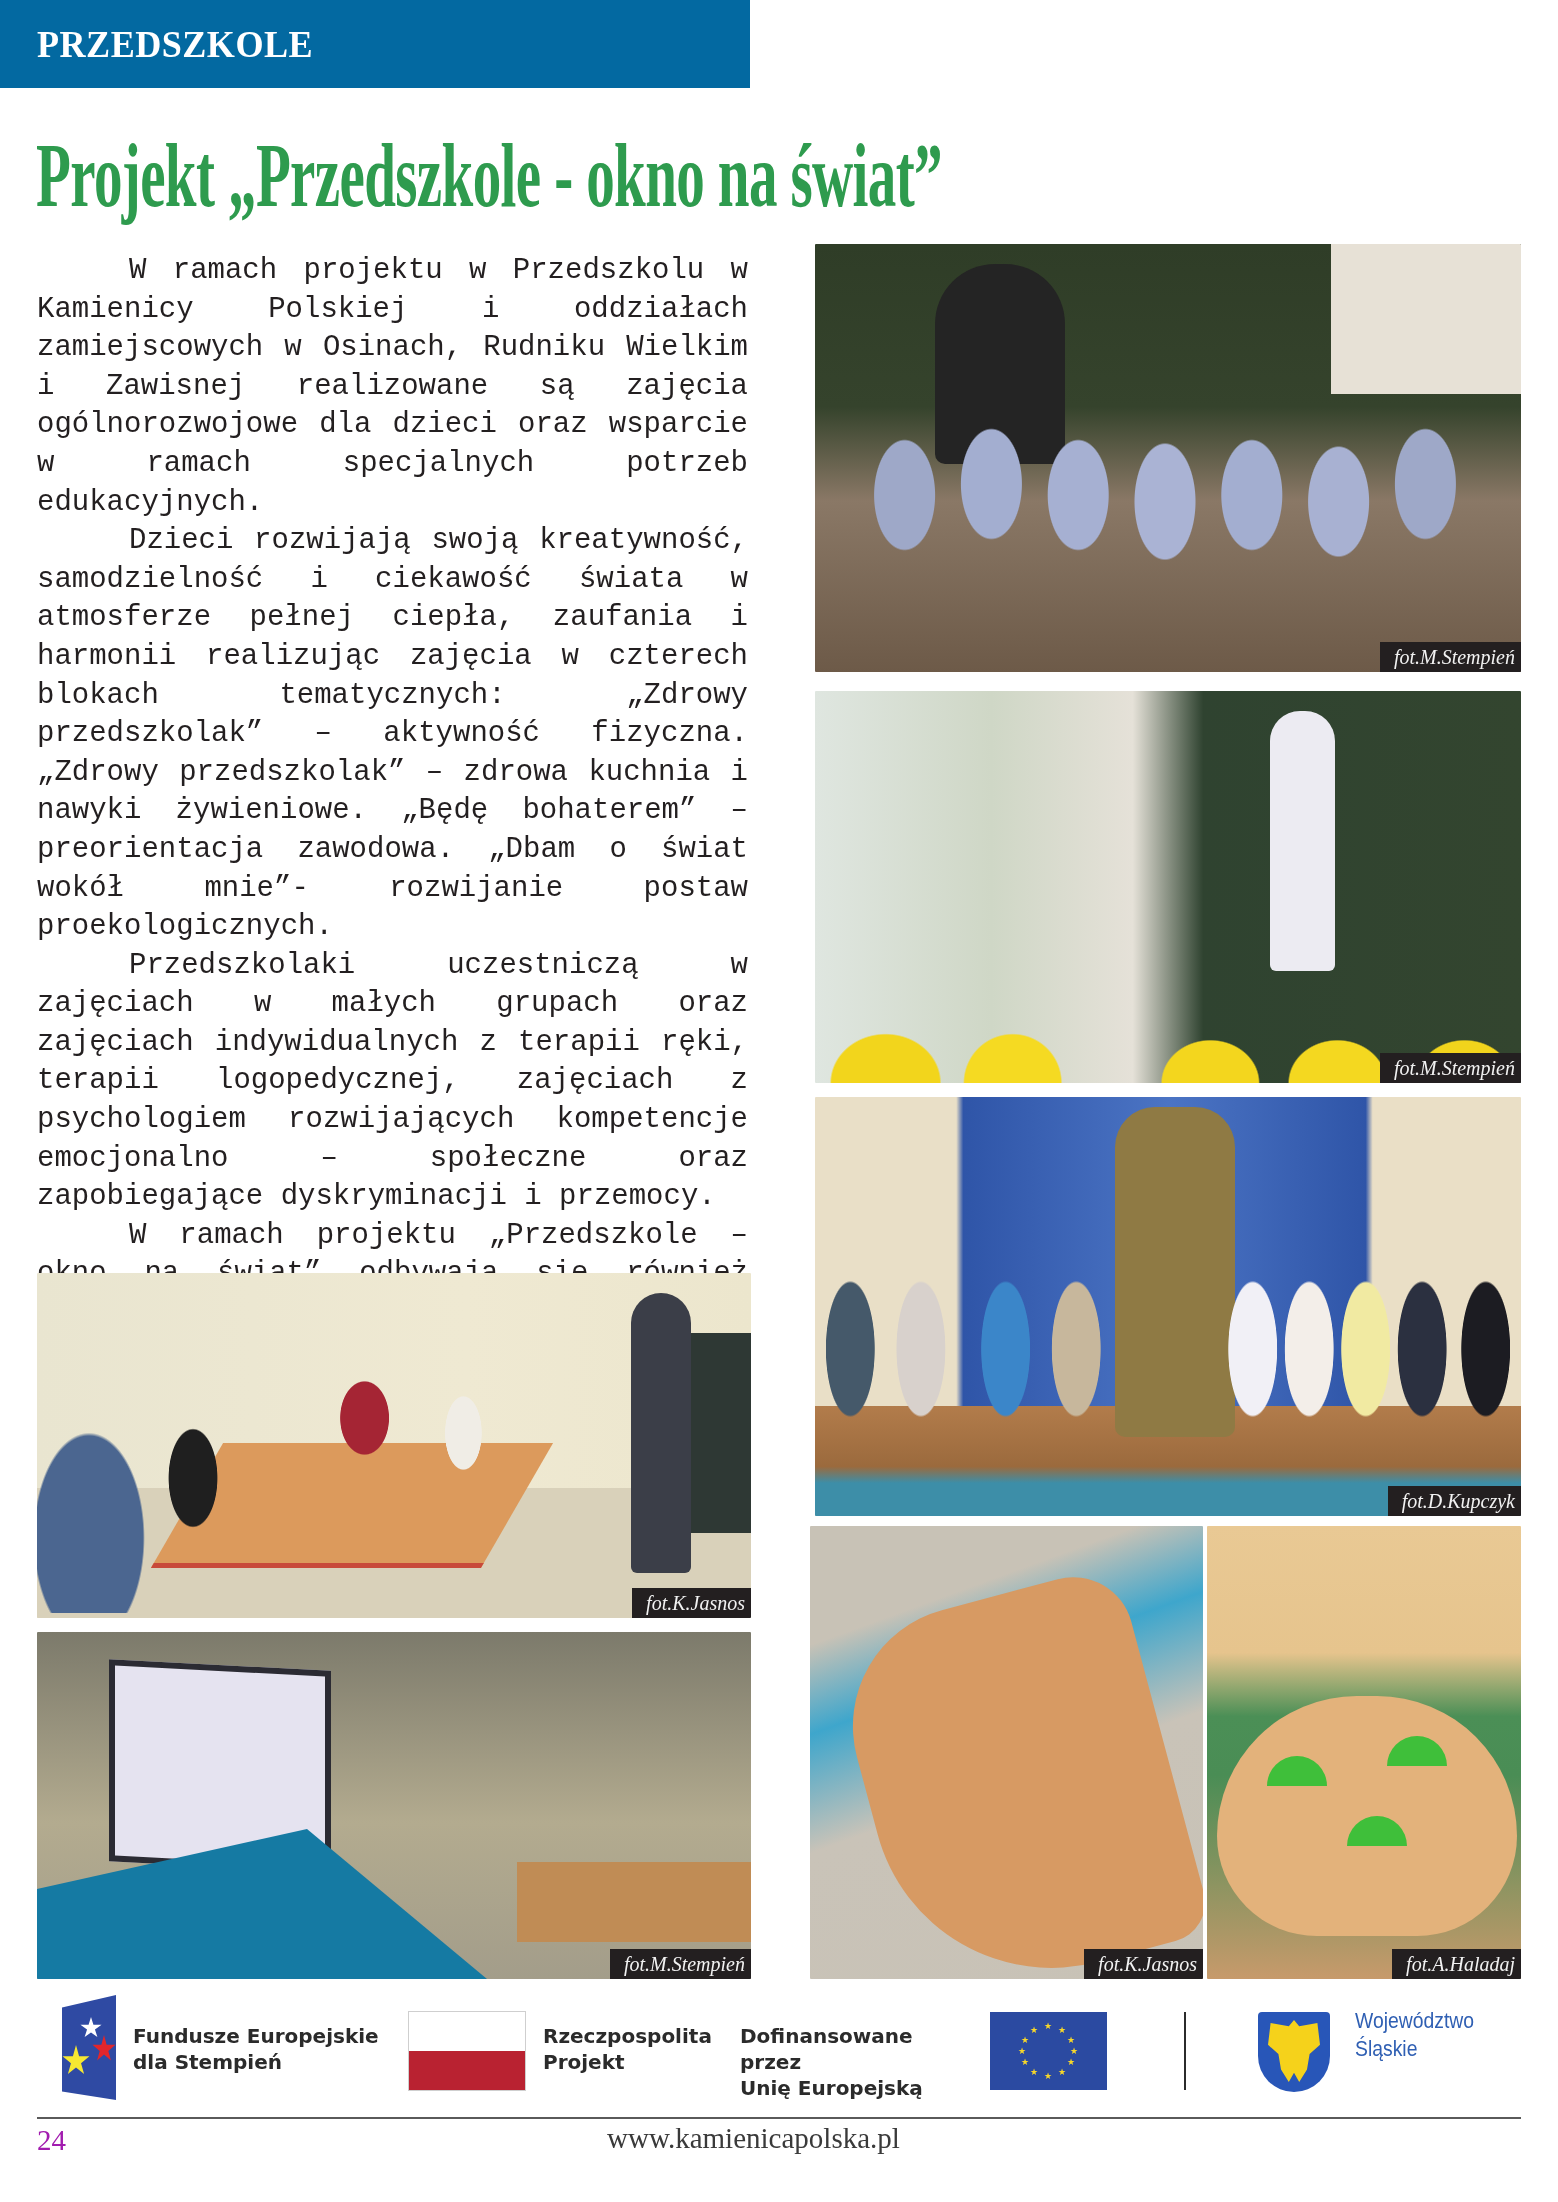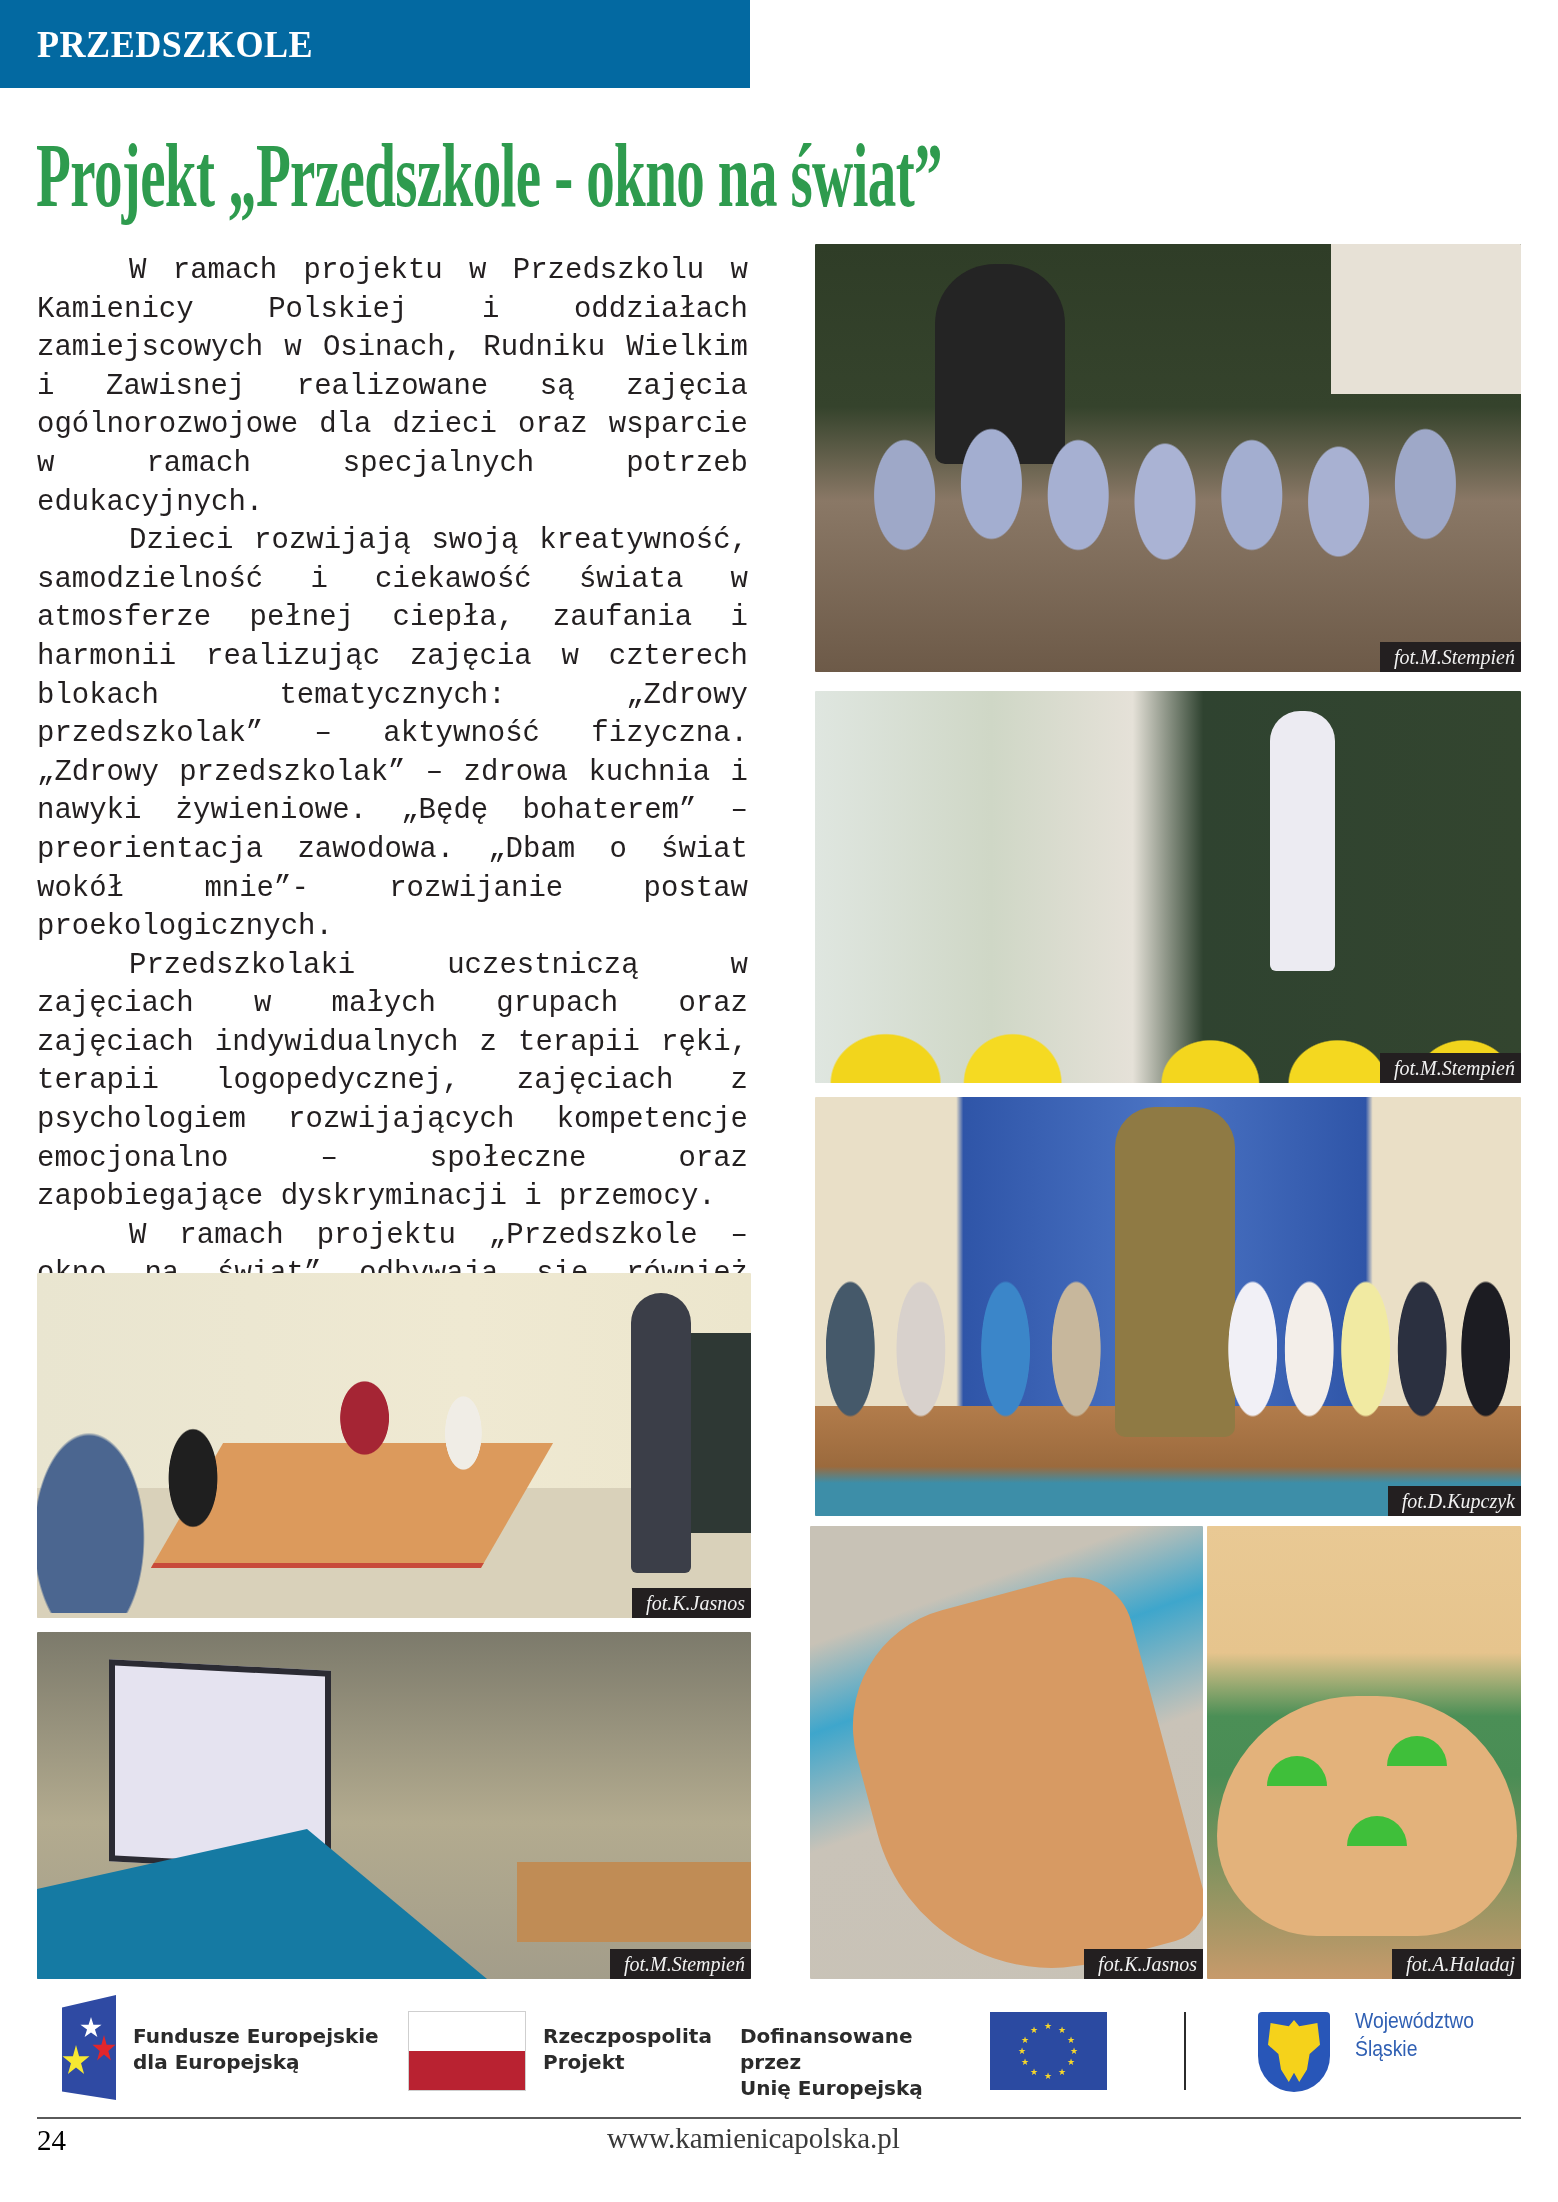--- a/index.html
+++ b/index.html
@@ -80,21 +80,21 @@
   .fe-star-y{position:absolute;left:0px;top:50px;width:28px;height:32px;background:#f6e832;clip-path:polygon(50% 0,61% 35%,98% 35%,68% 57%,79% 91%,50% 70%,21% 91%,32% 57%,2% 35%,39% 35%);}
   .logo-text{position:absolute;font-family:"DejaVu Sans","Liberation Sans",sans-serif;font-weight:bold;font-size:20px;line-height:26px;color:#2b2b2b;}
   .pl-flag{position:absolute;left:408px;top:21px;width:118px;height:80px;border:1px solid #cfcfcf;box-sizing:border-box;background:linear-gradient(180deg,#ffffff 0%,#ffffff 50%,#b92231 50%,#b92231 100%);}
   .eu-flag{position:absolute;left:990px;top:22px;width:117px;height:78px;background:#2b4aa1;}
   .eu-star{position:absolute;color:#f7d72a;font-size:9px;line-height:9px;}
   .vdivider{position:absolute;left:1184px;top:22px;width:2px;height:78px;background:#2b2b2b;}
   .shield{position:absolute;left:1258px;top:22px;width:72px;height:80px;background:#2856b8;border-radius:4px 4px 36px 36px;}
   .eagle{position:absolute;left:10px;top:8px;width:52px;height:62px;background:#f5d21b;clip-path:polygon(50% 0,60% 10%,95% 5%,100% 40%,80% 55%,75% 80%,60% 100%,50% 85%,40% 100%,25% 80%,20% 55%,0 40%,5% 5%,40% 10%);}
   .silesia-text{position:absolute;left:1355px;top:17px;font-family:"Liberation Sans",sans-serif;font-size:22px;line-height:28px;color:#2f5fb3;transform:scaleX(0.88);transform-origin:left;}
   .footer-line{left:37px;top:2117px;width:1484px;height:2px;background:#5a5a5a;}
-  .page-num{left:37px;top:2122px;font-size:29px;line-height:36px;color:#000000;}
+  .page-num{left:37px;top:2122px;font-size:29px;line-height:36px;color:#a21caf;}
   .footer-url{left:607px;top:2120px;font-size:29px;line-height:36px;color:#3a3a3a;}
 </style>
 </head>
 <body>
 
 <div class="abs banner">
   <div class="banner-text">PRZEDSZKOLE</div>
 </div>
 
 <div class="abs title">Projekt „Przedszkole - okno na świat”</div>
@@ -158,21 +158,21 @@
 
 <div class="abs logos">
   <div class="fe-logo"></div>
   <div style="position:absolute;left:62px;top:5px;width:54px;height:105px;">
     <div class="fe-star-w"></div>
     <div class="fe-star-r"></div>
     <div class="fe-star-y"></div>
   </div>
   <div class="logo-text" style="left:133px;top:33px;">
     <div>Fundusze Europejskie</div>
-    <div>dla Europejską</div>
+    <div>dla Stempień</div>
   </div>
 
   <div class="pl-flag"></div>
   <div class="logo-text" style="left:543px;top:33px;">
     <div>Rzeczpospolita</div>
     <div>Projekt</div>
   </div>
 
   <div class="logo-text" style="left:740px;top:33px;width:232px;text-align:left;">
     <div>Dofinansowane przez</div>

